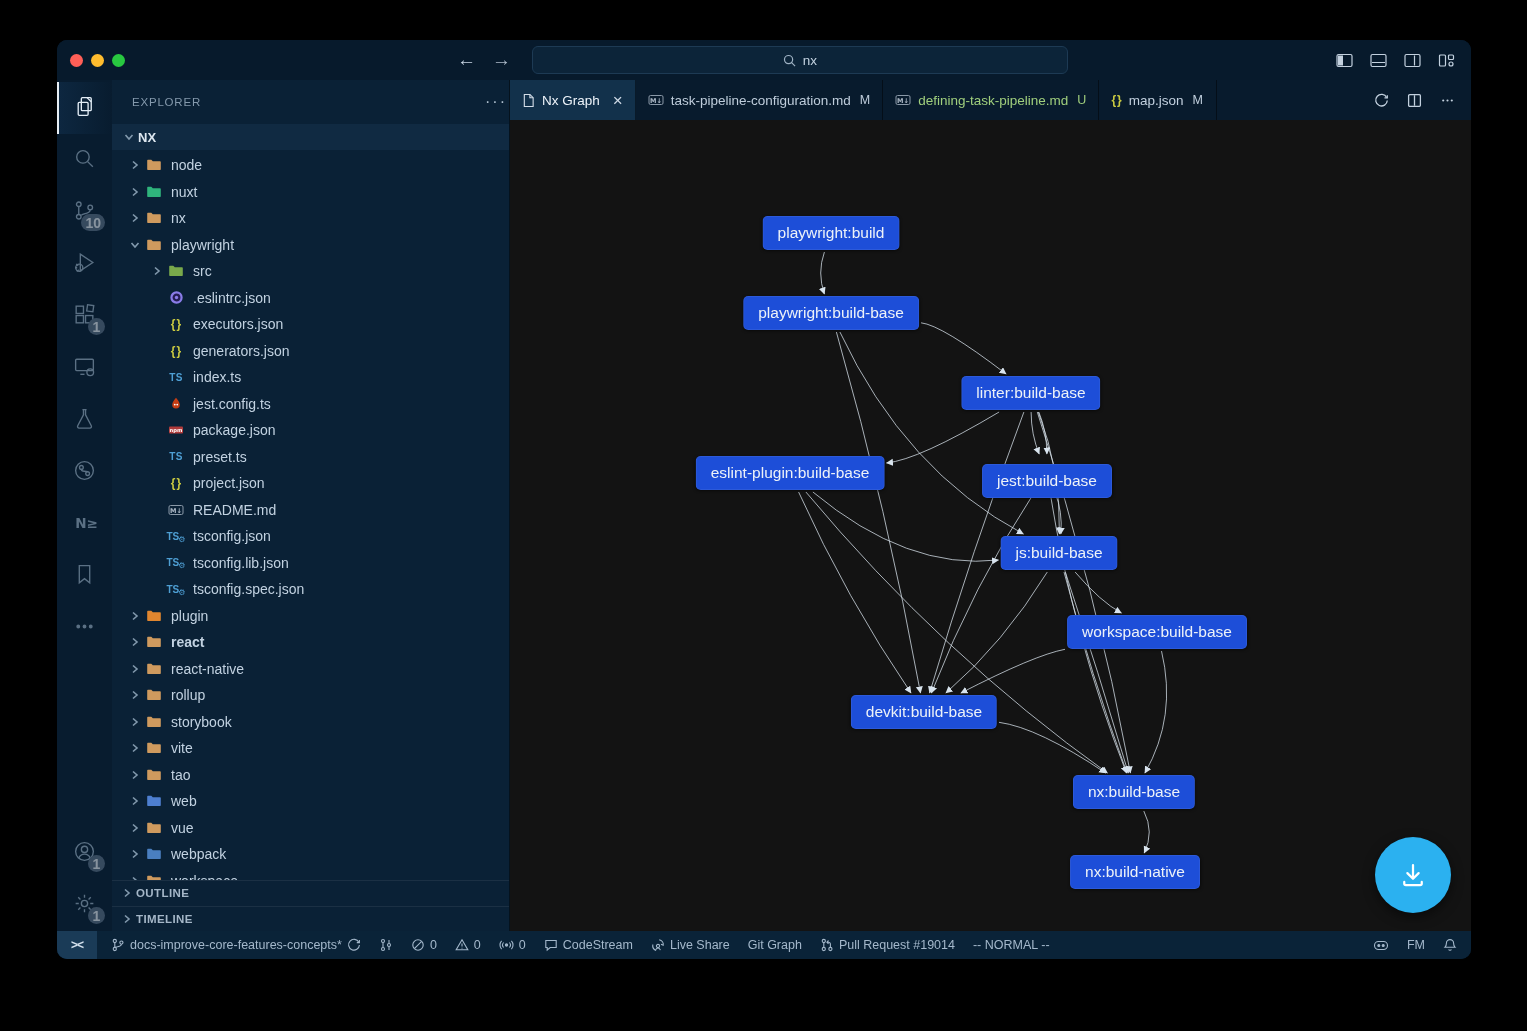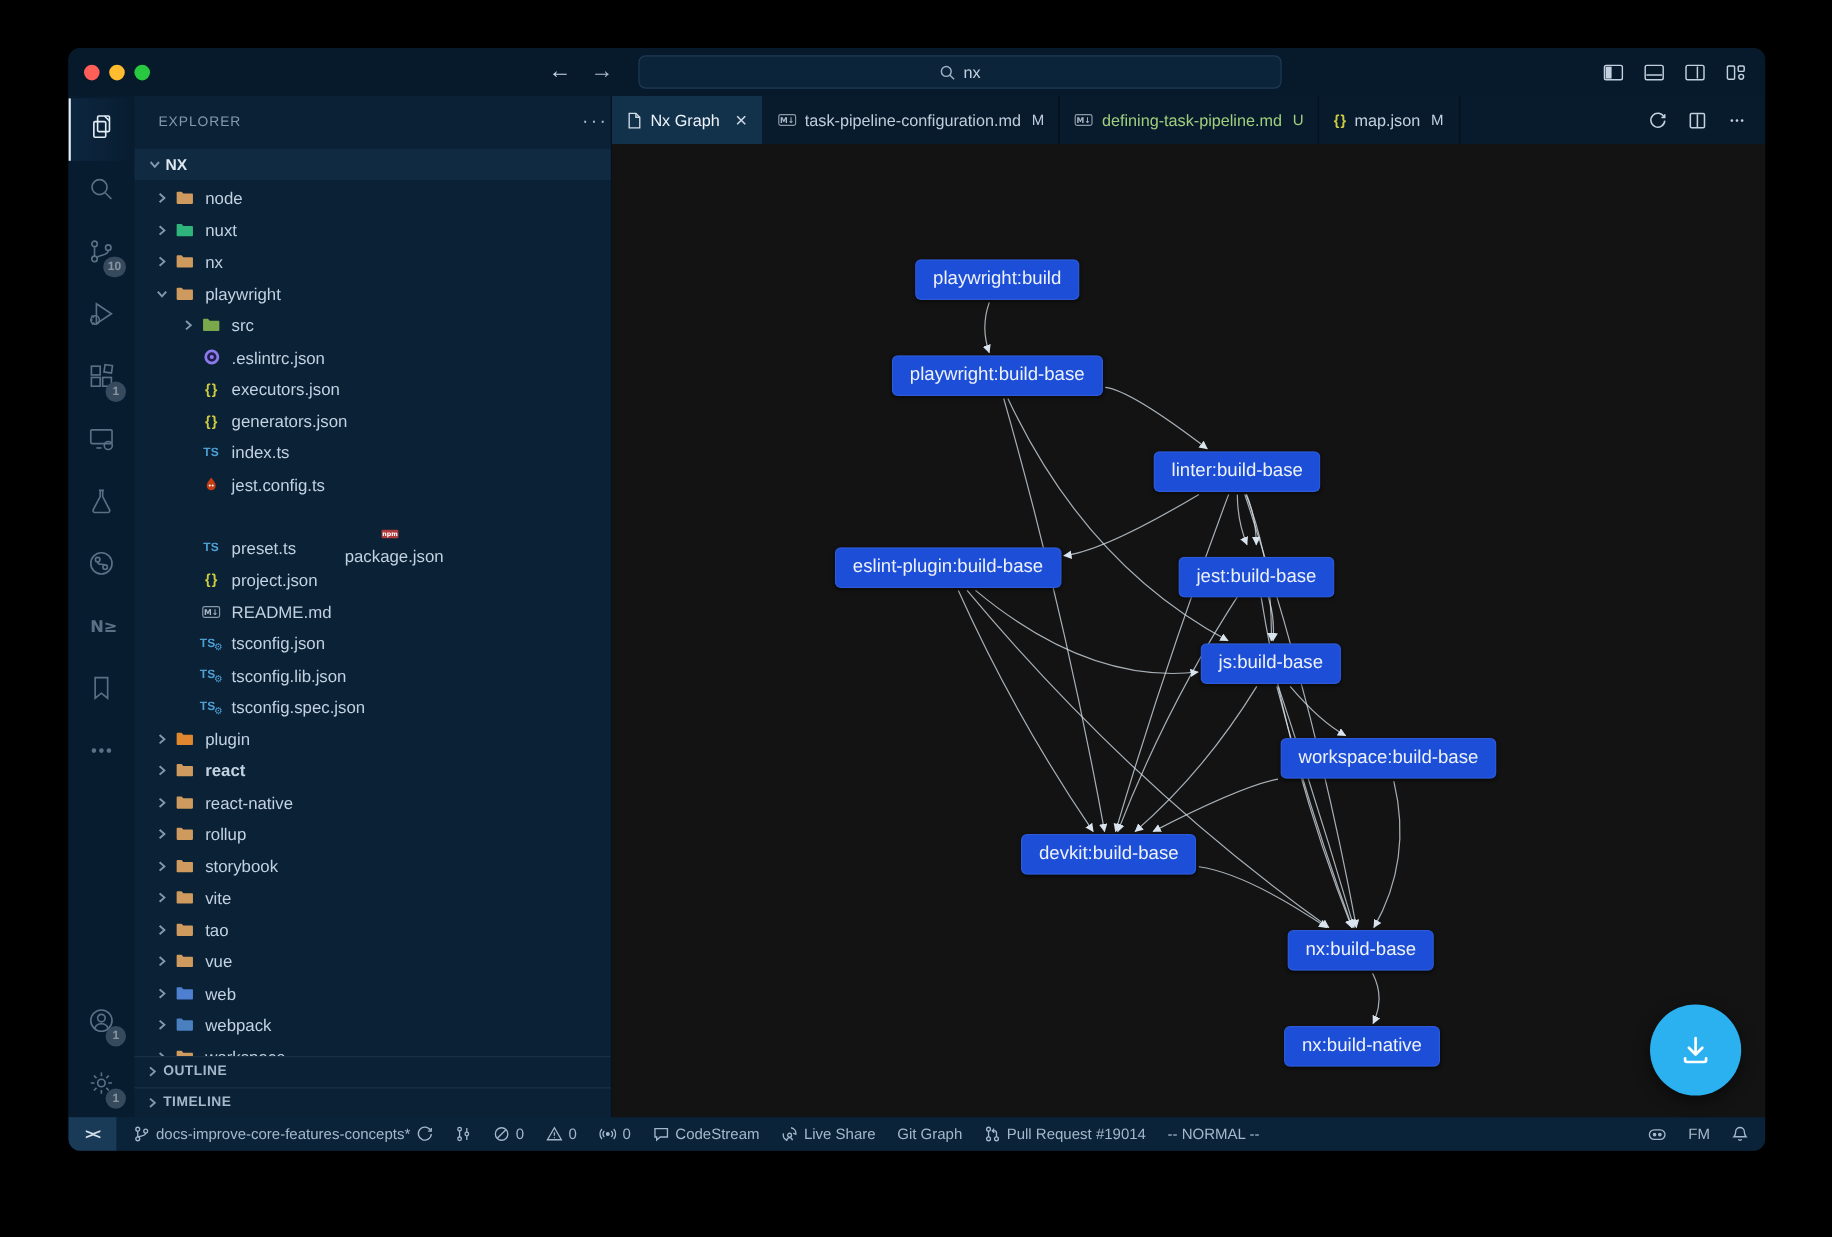--- a/index.html
+++ b/index.html
@@ -29,21 +29,21 @@
 
   
   .activitybar { width:55px; background:#081c2f; display:flex; flex-direction:column;
     align-items:stretch; padding-top:2px; flex:0 0 auto; }
   .ab-item { height:52px; display:flex; align-items:center; justify-content:center;
     position:relative; cursor:pointer; opacity:.55; }
   .ab-item.active { opacity:1; border-left:2px solid #e7eef5; background:linear-gradient(90deg,#0d2740,#081c2f); }
   .ab-item svg { stroke:#9fb6ca; fill:none; stroke-width:1.3; }
   .ab-item.active svg { stroke:#e3edf6; }
   .ab-badge { position:absolute; right:7px; bottom:7px; min-width:17px; height:17px;
-    border-radius:9px; background:#5d7086; color:#f0f5fa; font-size:10px; font-weight:bold;
+    border-radius:9px; background:#5d7086; color:#f0f5fa; font-size:14px; font-weight:bold;
     display:flex; align-items:center; justify-content:center; padding:0 4px; opacity:1;margin-top:29px; }
   .ab-spacer { flex:1; }
 
   
   .sidebar { width:398px; background:#0a2136; display:flex; flex-direction:column;
     flex:0 0 auto; border-right:1px solid rgba(0,0,0,.45); }
   .sb-header { height:44px; display:flex; align-items:center; padding:0 2px 0 20px;
     color:#8499ac; font-size:11.5px; letter-spacing:.8px; flex:0 0 auto; }
   .sb-header .dots { margin-left:auto; color:#aebfce; font-size:16px; letter-spacing:2px; cursor:pointer; }
   .sb-root { height:26px; background:#102a42; display:flex; align-items:center;
@@ -346,21 +346,21 @@
             <span class="chev"></span>
             <span class="ticon">
               <svg width="14" height="15" viewBox="0 0 16 16">
                 <path d="M8 1.5c2.2 3 4.3 5 4.3 8a4.3 4.3 0 0 1-8.6 0c0-3 2.1-5 4.3-8z" fill="#c63d14"></path>
                 <circle cx="6.6" cy="9.2" r="1" fill="#fff"></circle>
                 <circle cx="9.4" cy="9.2" r="1" fill="#fff"></circle>
               </svg>
             </span>
             <span>jest.config.ts</span>
           </div>
-          <div class="row" style="padding-left: 36px; flex-direction: column;">
+          <div class="row" style="padding-left: 36px;">
             <span class="chev"></span>
             <span class="ticon">
               <svg width="16" height="16" viewBox="0 0 16 16">
                 <rect x="1" y="4.5" width="14" height="7" rx="1" fill="#b03b3b"></rect>
                 <text x="8" y="10" font-size="5.2" fill="#fff" text-anchor="middle" font-family="DejaVu Sans">npm</text>
               </svg>
             </span>
             <span>package.json</span>
           </div>
           <div class="row" style="padding-left: 36px;">
@@ -503,37 +503,37 @@
             <span>tao</span>
           </div>
           <div class="row" style="padding-left: 14px;">
             <span class="chev">
               <svg width="10" height="10" viewBox="0 0 10 10">
                 <path d="M3 1.5 7 5 3 8.5"></path>
               </svg>
             </span>
             <span class="ticon">
               <svg width="16" height="16" viewBox="0 0 16 16">
+                <path d="M1.2 3.4c0-.4.3-.7.7-.7h3.4l1.5 1.6h7.3c.4 0 .7.3.7.7v7.2c0 .4-.3.7-.7.7H1.9c-.4 0-.7-.3-.7-.7z" fill="#4e7fd0"></path>
+              </svg>
+            </span>
+            <span>web</span>
+          </div>
+          <div class="row" style="padding-left: 14px;">
+            <span class="chev">
+              <svg width="10" height="10" viewBox="0 0 10 10">
+                <path d="M3 1.5 7 5 3 8.5"></path>
+              </svg>
+            </span>
+            <span class="ticon">
+              <svg width="16" height="16" viewBox="0 0 16 16">
                 <path d="M1.2 3.4c0-.4.3-.7.7-.7h3.4l1.5 1.6h7.3c.4 0 .7.3.7.7v7.2c0 .4-.3.7-.7.7H1.9c-.4 0-.7-.3-.7-.7z" fill="#cf9a5e"></path>
               </svg>
             </span>
             <span>vue</span>
-          </div>
-          <div class="row" style="padding-left: 14px;">
-            <span class="chev">
-              <svg width="10" height="10" viewBox="0 0 10 10">
-                <path d="M3 1.5 7 5 3 8.5"></path>
-              </svg>
-            </span>
-            <span class="ticon">
-              <svg width="16" height="16" viewBox="0 0 16 16">
-                <path d="M1.2 3.4c0-.4.3-.7.7-.7h3.4l1.5 1.6h7.3c.4 0 .7.3.7.7v7.2c0 .4-.3.7-.7.7H1.9c-.4 0-.7-.3-.7-.7z" fill="#4e7fd0"></path>
-              </svg>
-            </span>
-            <span>web</span>
           </div>
           <div class="row" style="padding-left: 14px;">
             <span class="chev">
               <svg width="10" height="10" viewBox="0 0 10 10">
                 <path d="M3 1.5 7 5 3 8.5"></path>
               </svg>
             </span>
             <span class="ticon">
               <svg width="16" height="16" viewBox="0 0 16 16">
                 <path d="M1.2 3.4c0-.4.3-.7.7-.7h3.4l1.5 1.6h7.3c.4 0 .7.3.7.7v7.2c0 .4-.3.7-.7.7H1.9c-.4 0-.7-.3-.7-.7z" fill="#4a7fc0"></path>

